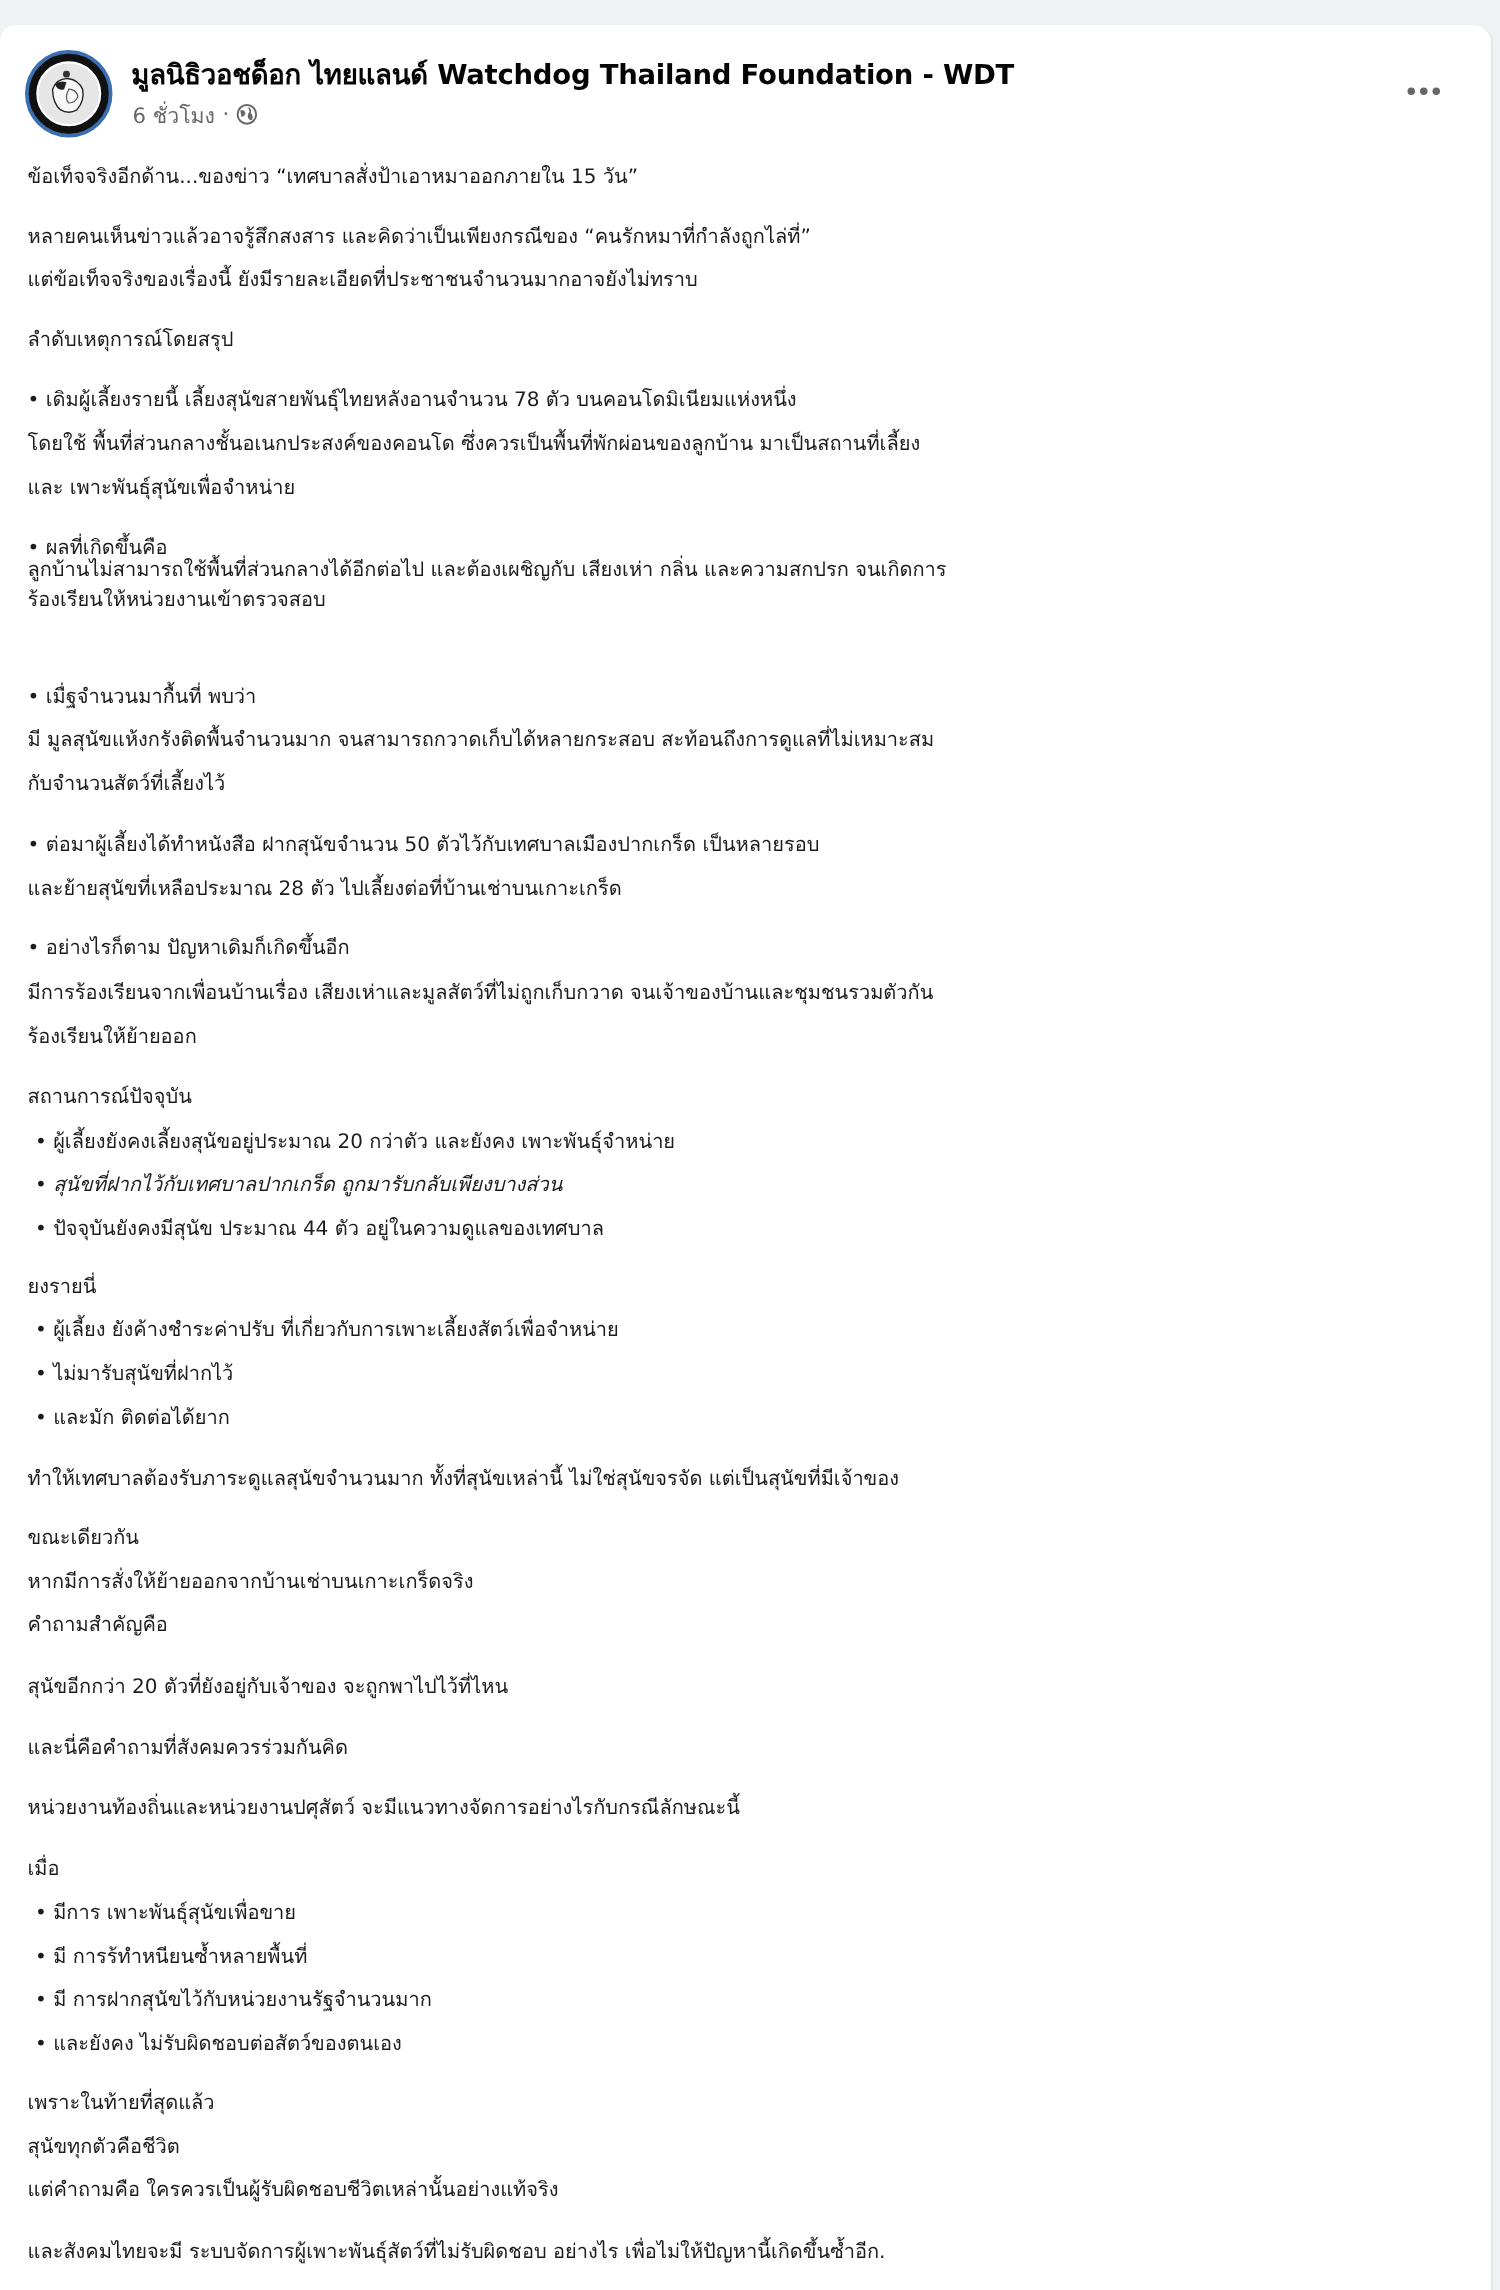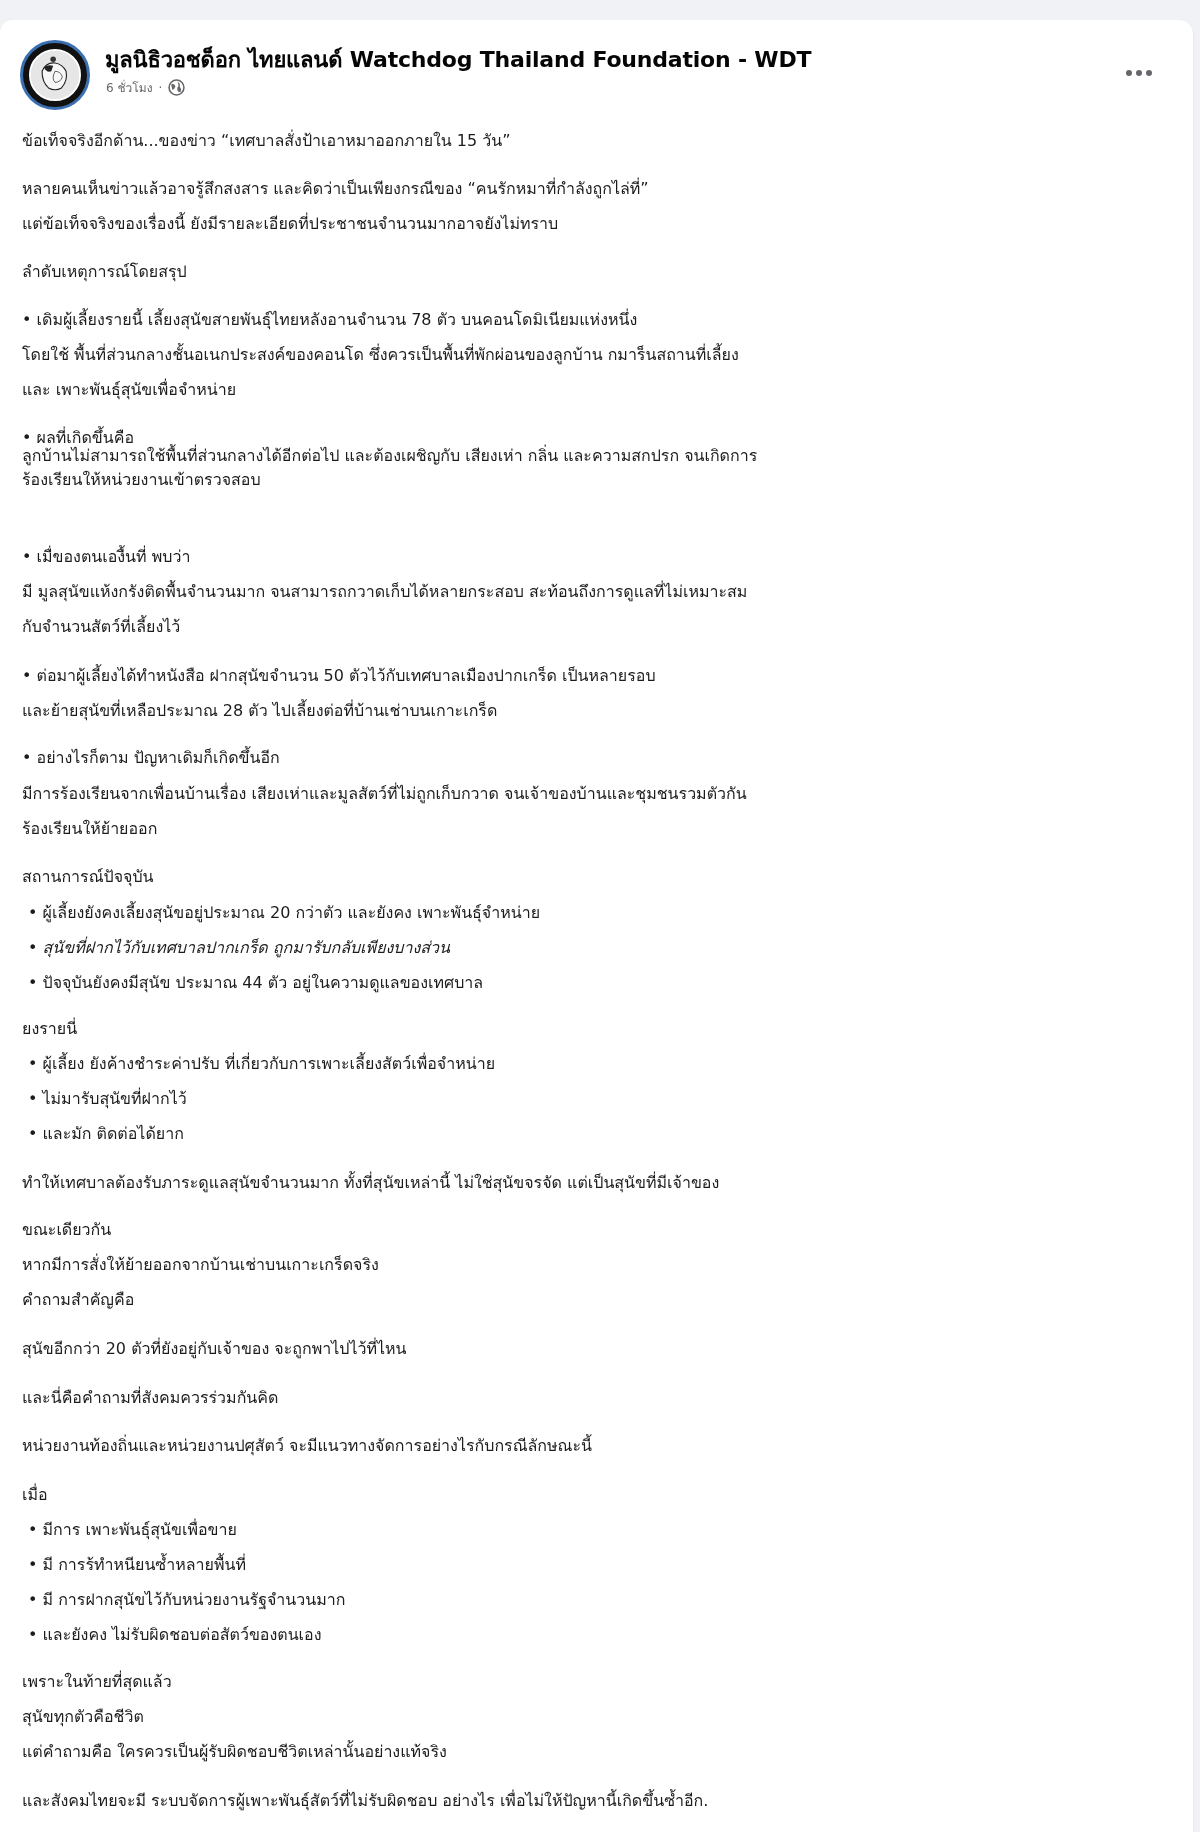--- a/index.html
+++ b/index.html
@@ -23,21 +23,21 @@
     position: absolute; left: 6px; top: 6px; width: 52px; height: 52px;
     border-radius: 50%; background: #d9d9d9; border: 2px solid #ffffff;
     box-sizing: border-box; overflow: hidden;
   }
   .avatar .inner svg { width: 100%; height: 100%; display: block; }
   .page-name {
     position: absolute; left: 105px; top: 42px; font-size: 22px; font-weight: bold;
     white-space: nowrap; letter-spacing: -0.2px;
   }
   .meta {
-    position: absolute; left: 106px; top: 78px; font-size: 12px; color: #65676b;
+    position: absolute; left: 106px; top: 78px; font-size: 17px; color: #65676b;
     white-space: nowrap; display: flex; align-items: center; gap: 6px;
   }
   .globe { width: 17px; height: 17px; display: inline-block; }
   .more-btn {
     position: absolute; left: 1116px; top: 58px; width: 46px; height: 30px;
     display: flex; align-items: center; justify-content: center; gap: 4px; cursor: pointer;
   }
   .more-btn span { width: 6px; height: 6px; border-radius: 50%; background: #65676b; display: block; }
   .line {
     position: absolute; left: 22px; font-size: 16px; white-space: nowrap;
@@ -80,26 +80,26 @@
   <span></span>
   <span></span>
 </div>
 
 <div id="post-body">
     <div class="line" style="top: 127px;">ข้อเท็จจริงอีกด้าน...ของข่าว “เทศบาลสั่งป้าเอาหมาออกภายใน 15 วัน”</div>
     <div class="line" style="top: 175px;">หลายคนเห็นข่าวแล้วอาจรู้สึกสงสาร และคิดว่าเป็นเพียงกรณีของ “คนรักหมาที่กำลังถูกไล่ที่”</div>
     <div class="line" style="top: 210px;">แต่ข้อเท็จจริงของเรื่องนี้ ยังมีรายละเอียดที่ประชาชนจำนวนมากอาจยังไม่ทราบ</div>
     <div class="line" style="top: 258px;">ลำดับเหตุการณ์โดยสรุป</div>
     <div class="line" style="top: 306px;">• เดิมผู้เลี้ยงรายนี้ เลี้ยงสุนัขสายพันธุ์ไทยหลังอานจำนวน 78 ตัว บนคอนโดมิเนียมแห่งหนึ่ง</div>
-    <div class="line" style="top: 341px;">โดยใช้ พื้นที่ส่วนกลางชั้นอเนกประสงค์ของคอนโด ซึ่งควรเป็นพื้นที่พักผ่อนของลูกบ้าน กมาร็นสถานที่เลี้ยง</div>
+    <div class="line" style="top: 341px;">โดยใช้ พื้นที่ส่วนกลางชั้นอเนกประสงค์ของคอนโด ซึ่งควรเป็นพื้นที่พักผ่อนของลูกบ้าน มาเป็นสถานที่เลี้ยง</div>
     <div class="line" style="top: 376px;">และ เพาะพันธุ์สุนัขเพื่อจำหน่าย</div>
     <div class="line" style="top: 424px;">• ผลที่เกิดขึ้นคือ</div>
     <div class="line" style="top: 442px;">ลูกบ้านไม่สามารถใช้พื้นที่ส่วนกลางได้อีกต่อไป และต้องเผชิญกับ เสียงเห่า กลิ่น และความสกปรก จนเกิดการ</div>
     <div class="line" style="top: 466px;">ร้องเรียนให้หน่วยงานเข้าตรวจสอบ</div>
-    <div class="line" style="top: 543px;">• เมื่ของตนเองื้นที่ พบว่า</div>
+    <div class="line" style="top: 543px;">• เมื่ฐจำนวนมากื้นที่ พบว่า</div>
     <div class="line" style="top: 578px;">มี มูลสุนัขแห้งกรังติดพื้นจำนวนมาก จนสามารถกวาดเก็บได้หลายกระสอบ สะท้อนถึงการดูแลที่ไม่เหมาะสม</div>
     <div class="line" style="top: 613px;">กับจำนวนสัตว์ที่เลี้ยงไว้</div>
     <div class="line" style="top: 662px;">• ต่อมาผู้เลี้ยงได้ทำหนังสือ ฝากสุนัขจำนวน 50 ตัวไว้กับเทศบาลเมืองปากเกร็ด เป็นหลายรอบ</div>
     <div class="line" style="top: 697px;">และย้ายสุนัขที่เหลือประมาณ 28 ตัว ไปเลี้ยงต่อที่บ้านเช่าบนเกาะเกร็ด</div>
     <div class="line" style="top: 744px;">• อย่างไรก็ตาม ปัญหาเดิมก็เกิดขึ้นอีก</div>
     <div class="line" style="top: 780px;">มีการร้องเรียนจากเพื่อนบ้านเรื่อง เสียงเห่าและมูลสัตว์ที่ไม่ถูกเก็บกวาด จนเจ้าของบ้านและชุมชนรวมตัวกัน</div>
     <div class="line" style="top: 815px;">ร้องเรียนให้ย้ายออก</div>
     <div class="line" style="top: 863px;">สถานการณ์ปัจจุบัน</div>
     <div class="line sub" style="top: 899px;">• ผู้เลี้ยงยังคงเลี้ยงสุนัขอยู่ประมาณ 20 กว่าตัว และยังคง เพาะพันธุ์จำหน่าย</div>
     <div class="line sub" style="top: 934px; font-style: italic;">• สุนัขที่ฝากไว้กับเทศบาลปากเกร็ด ถูกมารับกลับเพียงบางส่วน</div>

